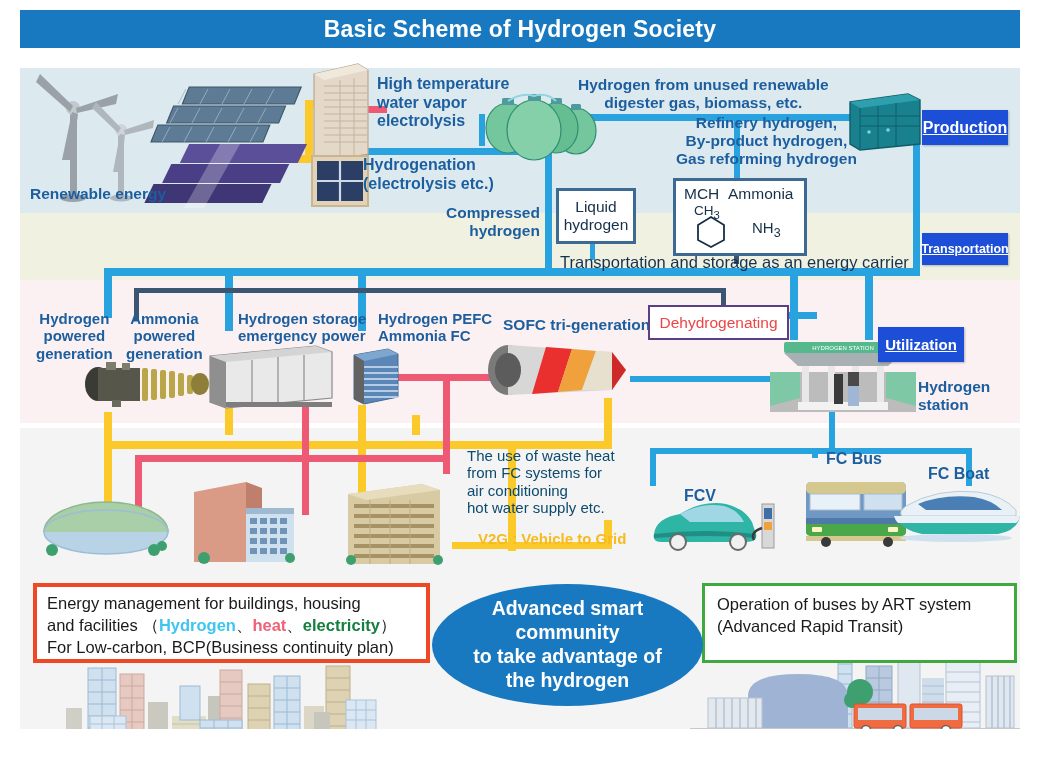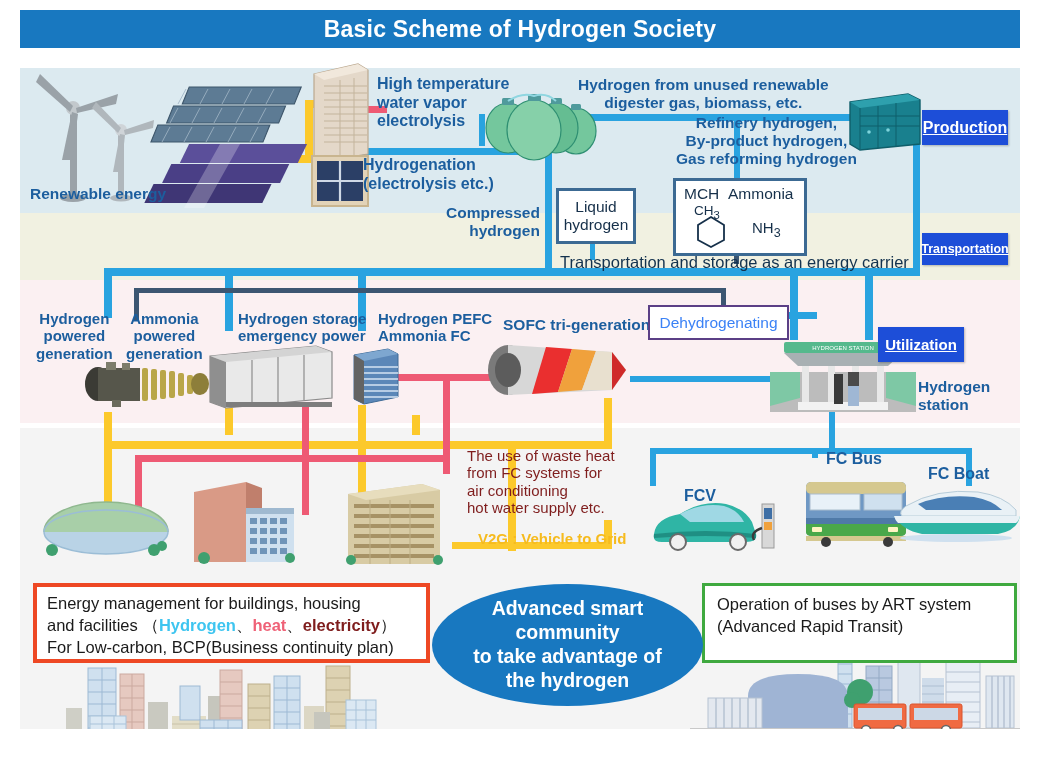--- a/index.html
+++ b/index.html
@@ -29,41 +29,41 @@
   
   .pipe{position:absolute;}
   .cyan{background:#29a3e0;}
   .navy{background:#3c5672;}
   .yellow{background:#fcc92b;}
   .rose{background:#ee5a74;}
 
   
   .lbl{position:absolute;color:#1c5e9e;font-weight:bold;line-height:1.16;}
   .lbl.dark{color:#1a3f63;font-weight:normal;}
-  .lbl.rose-t{color:#7f1d1d;font-weight:normal;}
+  .lbl.rose-t{color:#0c4a6e;font-weight:normal;}
   .lbl.yellow-t{color:#f6bb1e;font-weight:bold;}
 
   
   .boxlbl{position:absolute;background:#ffffff;border:3px solid #3c6a93;color:#16304a;
      display:flex;align-items:center;justify-content:center;text-align:center;line-height:1.15;}
   #box-liquid-hydrogen{left:556px;top:188px;width:74px;height:50px;font-size:15.5px;}
   #box-mch-ammonia{left:673px;top:178px;width:128px;height:72px;}
   #box-dehydrogenating{left:648px;top:305px;width:137px;height:31px;font-size:15.5px;
-     border:2.5px solid #5b3f86;color:#3b82f6;}
+     border:2.5px solid #5b3f86;color:#ef4444;}
 
   
   #box-energy-mgmt{position:absolute;left:33px;top:583px;width:397px;height:80px;background:#fff;
      border:4px solid #ee4824;padding:6px 10px;box-sizing:border-box;color:#1a1a1a;
      font-size:16.5px;line-height:1.32;z-index:14;}
   #box-art{position:absolute;left:702px;top:583px;width:315px;height:80px;background:#fff;
      border:3px solid #3fa93f;padding:8px 12px;box-sizing:border-box;color:#1a1a1a;
      font-size:16.5px;line-height:1.32;z-index:14;}
   .h2-c{color:#3ec5f0;font-weight:bold;}
   .heat-c{color:#ef6277;font-weight:bold;}
-  .elec-c{color:#7f1d1d;font-weight:bold;}
+  .elec-c{color:#15803d;font-weight:bold;}
 
   
   #ellipse-community{position:absolute;left:432px;top:584px;width:271px;height:122px;
      background:#1878c0;border-radius:50%;color:#fff;display:flex;align-items:center;
      justify-content:center;text-align:center;font-size:19.5px;font-weight:bold;
      line-height:1.22;z-index:20;}
 
   
   .art{position:absolute;}
   svg{display:block;overflow:visible;}

